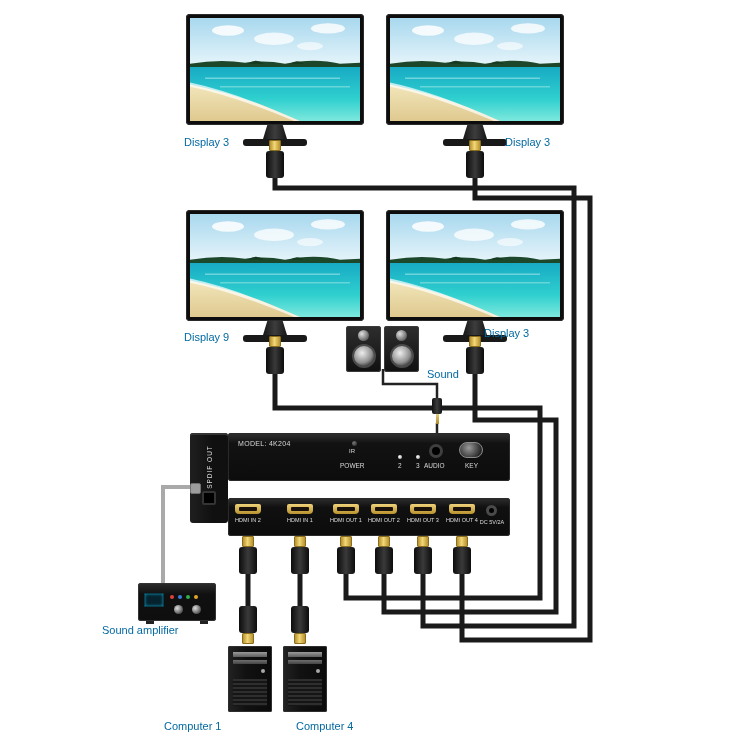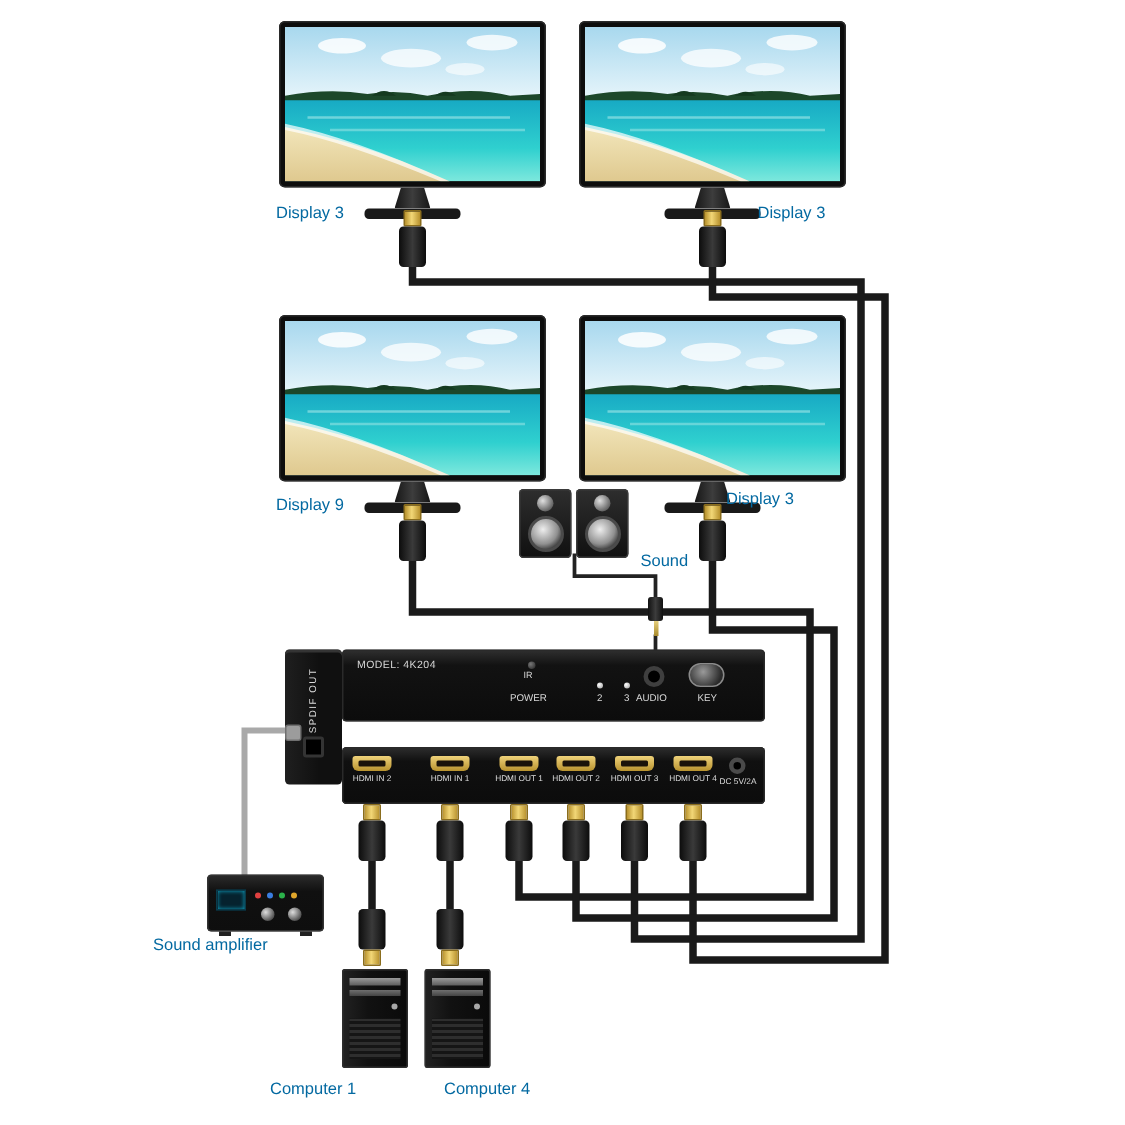--- a/index.html
+++ b/index.html
@@ -377,16 +377,16 @@
     <div class="bay2"></div>
     <div class="pwr-dot"></div>
     <div class="grille"></div>
   </div>
   <div class="tower" style="left:283px;top:646px">
     <div class="bay1"></div>
     <div class="bay2"></div>
     <div class="pwr-dot"></div>
     <div class="grille"></div>
   </div>
-  <div class="label" style="left:180px;top:720px">Computer 1</div>
+  <div class="label" style="left:164px;top:720px">Computer 1</div>
   <div class="label" style="left:296px;top:720px">Computer 4</div>
 
 </div>
 
 </body></html>

